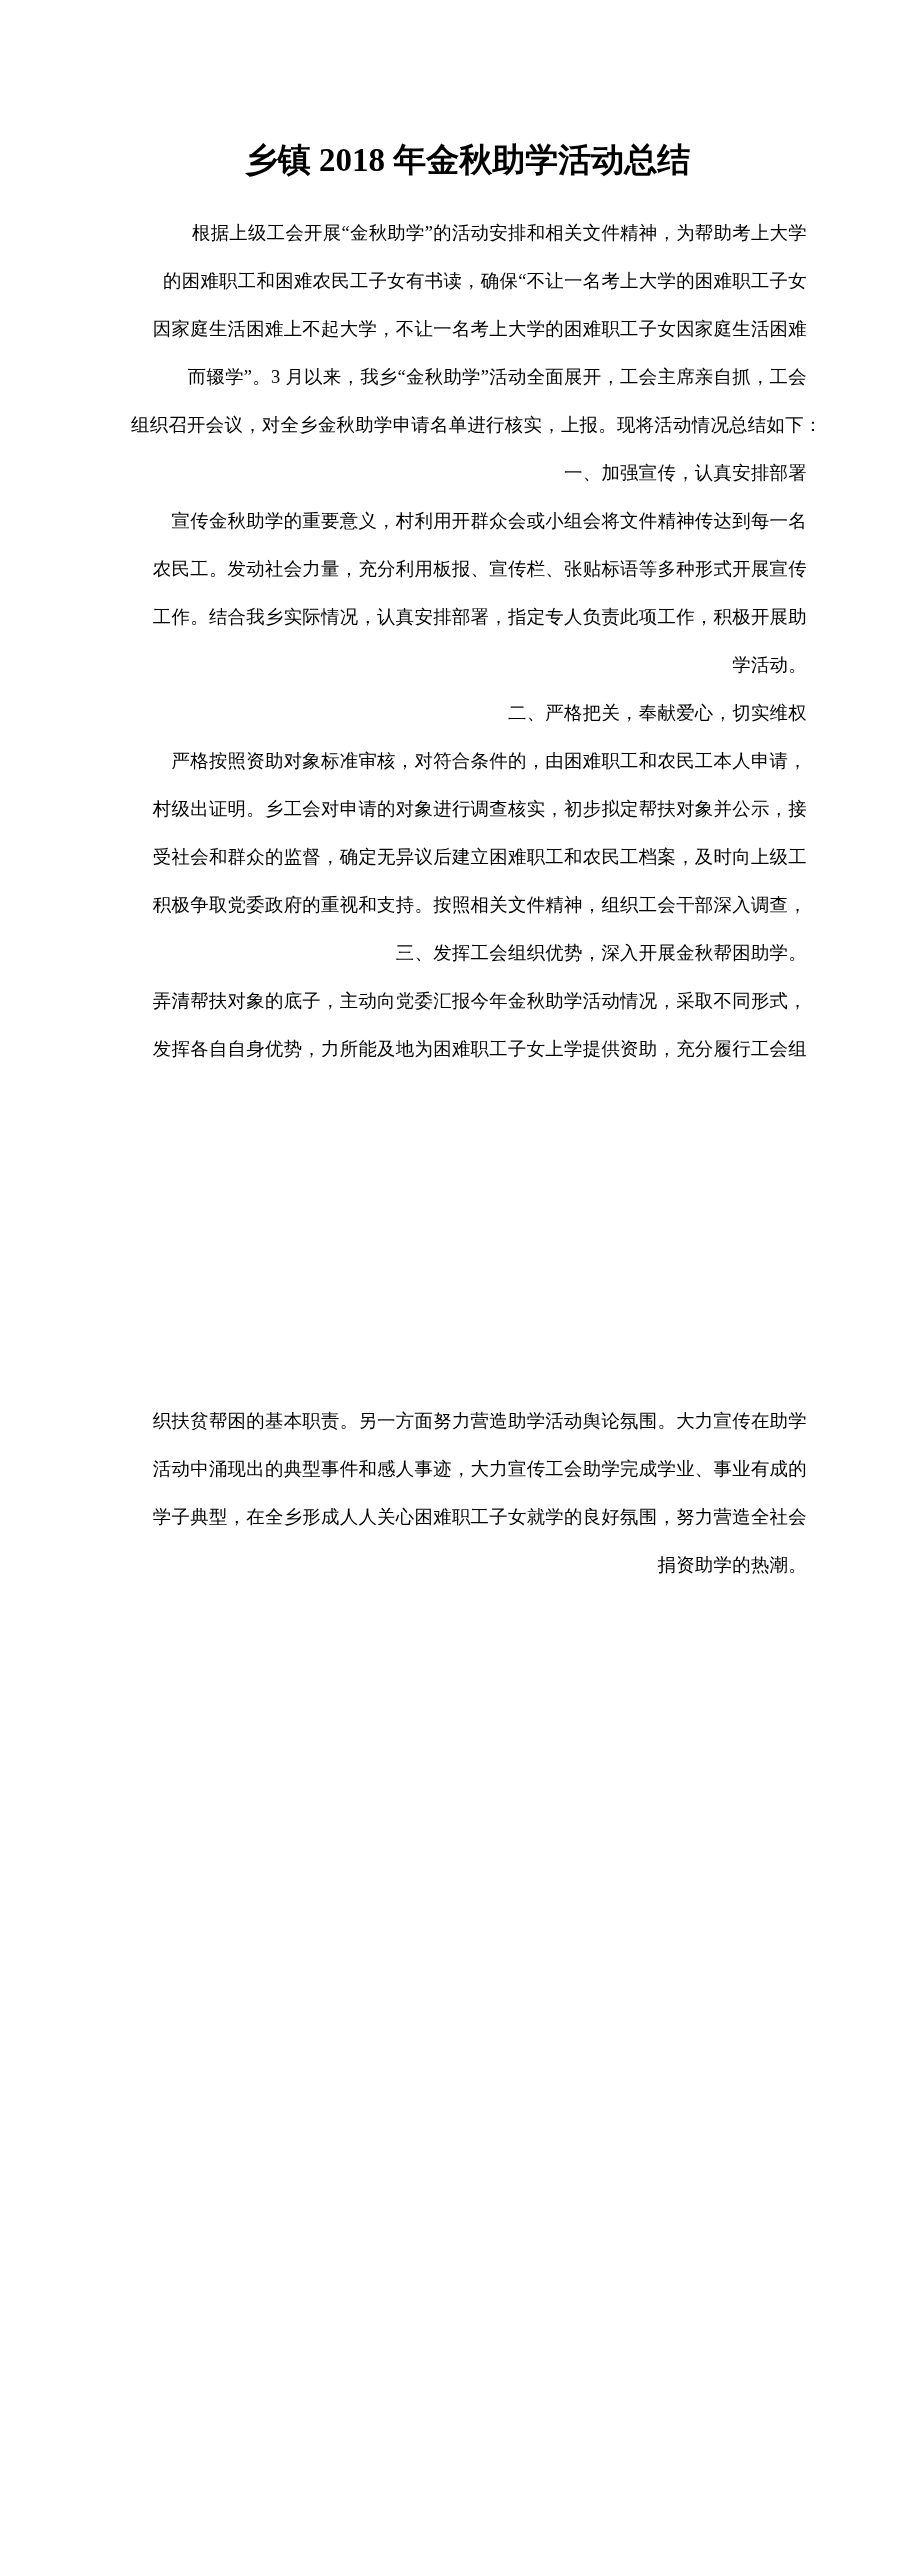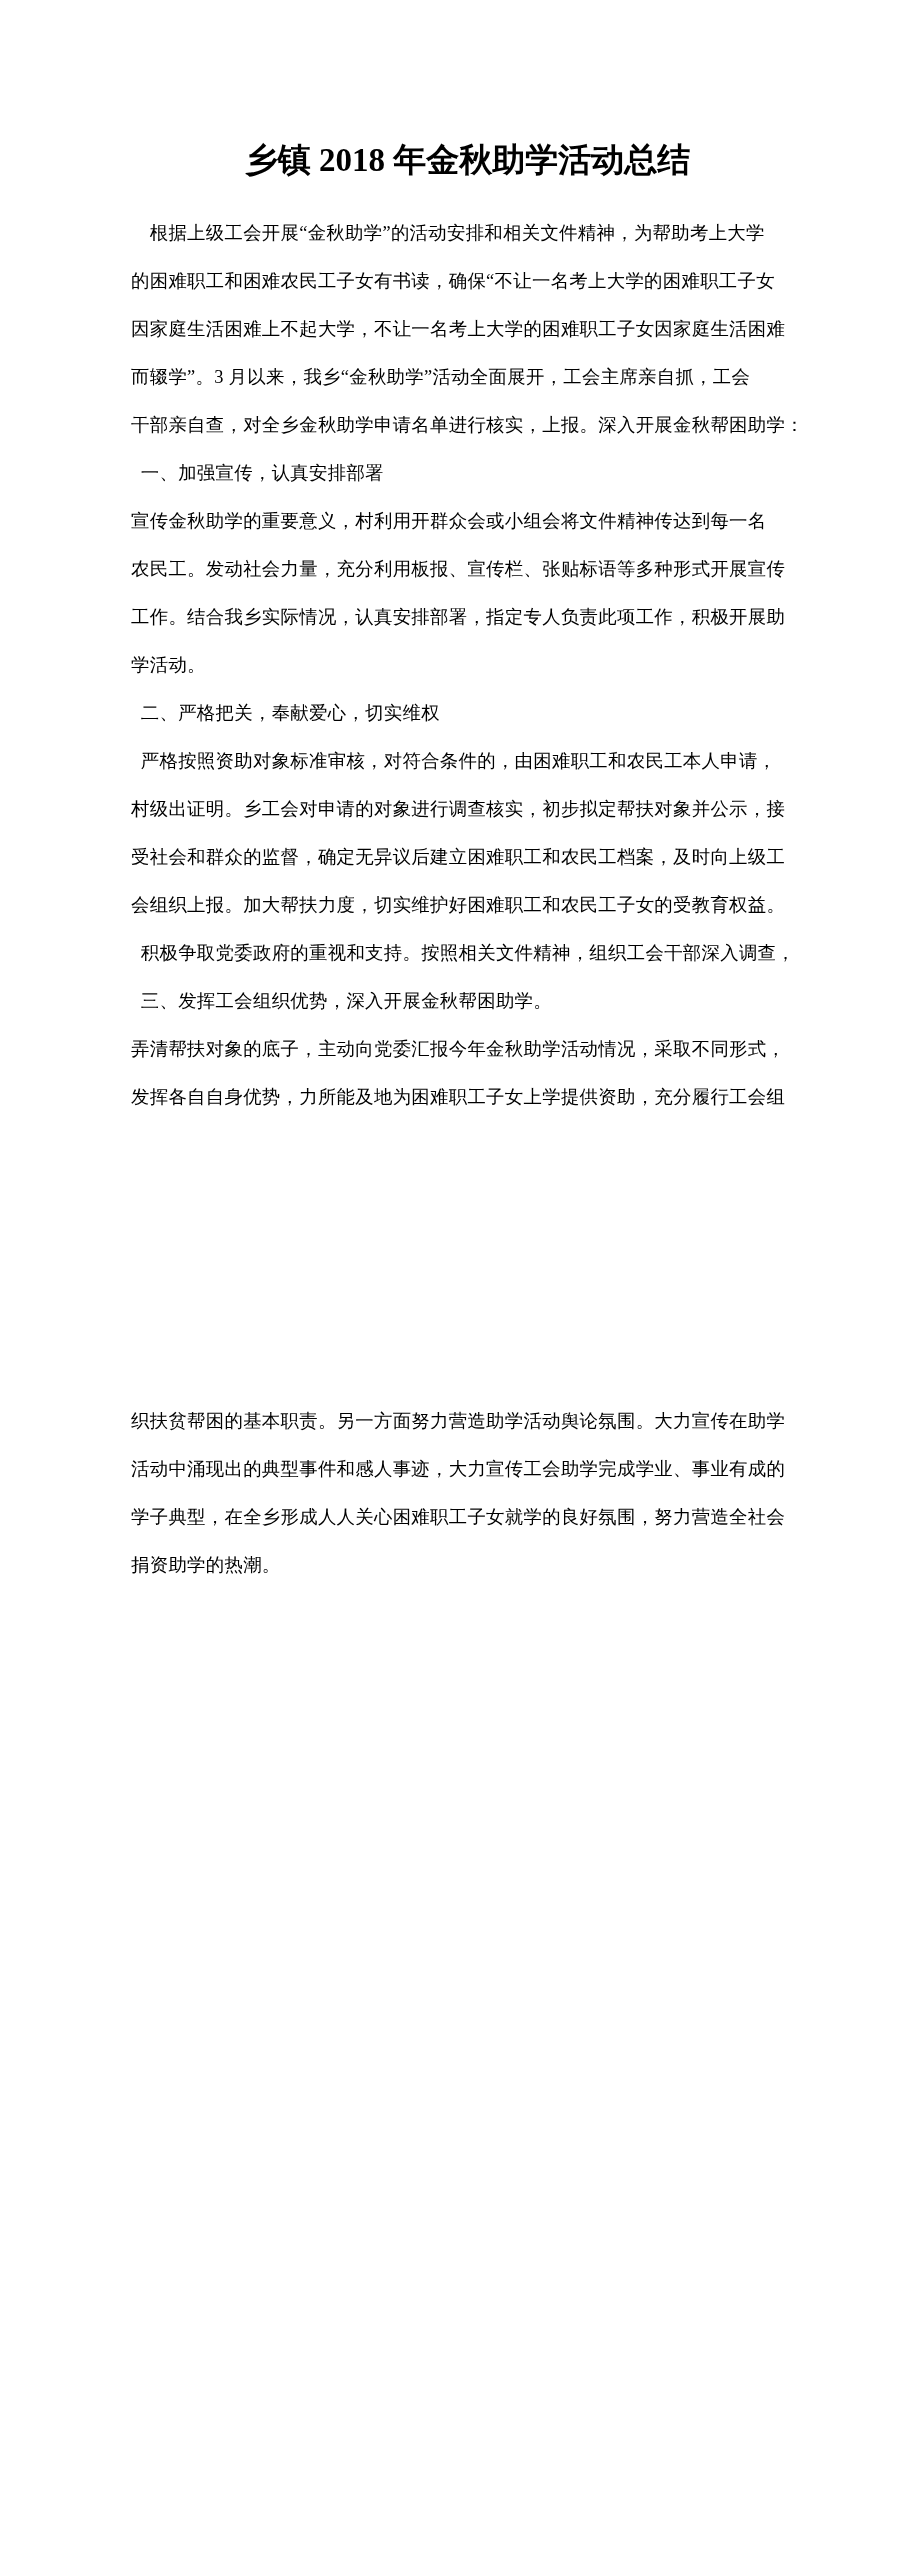--- a/index.html
+++ b/index.html
@@ -24,20 +24,21 @@
     text-align: center;
     font-size: 33px;
     font-weight: 700;
     line-height: 44px;
     white-space: pre;
   }
   .text-block {
     position: absolute;
     left: 131px;
     width: 676px;
+    text-align: right;
   }
   .text-block.p1 { top: 209px; }
   .text-block.p2 { top: 1397px; }
   .line {
     height: 48px;
     line-height: 48px;
     font-size: 18.4px;
     letter-spacing: 0.3px;
     white-space: pre;
   }
@@ -47,31 +48,30 @@
 
 <div class="sheet">
 
   <div class="doc-title">乡镇 2018 年金秋助学活动总结</div>
 
   <div class="text-block p1">
     <div class="line">　根据上级工会开展“金秋助学”的活动安排和相关文件精神，为帮助考上大学</div>
     <div class="line">的困难职工和困难农民工子女有书读，确保“不让一名考上大学的困难职工子女</div>
     <div class="line">因家庭生活困难上不起大学，不让一名考上大学的困难职工子女因家庭生活困难</div>
     <div class="line">而辍学”。3 月以来，我乡“金秋助学”活动全面展开，工会主席亲自抓，工会</div>
-    <div class="line">干部亲自查，对全乡金秋助学申请名单进行核实，上报。深入开展金秋帮困助学：</div>
+    <div class="line">组织召开会议，对全乡金秋助学申请名单进行核实，上报。现将活动情况总结如下：</div>
     <div class="line">  一、加强宣传，认真安排部署</div>
     <div class="line">宣传金秋助学的重要意义，村利用开群众会或小组会将文件精神传达到每一名</div>
     <div class="line">农民工。发动社会力量，充分利用板报、宣传栏、张贴标语等多种形式开展宣传</div>
     <div class="line">工作。结合我乡实际情况，认真安排部署，指定专人负责此项工作，积极开展助</div>
     <div class="line">学活动。</div>
     <div class="line">  二、严格把关，奉献爱心，切实维权</div>
     <div class="line">  严格按照资助对象标准审核，对符合条件的，由困难职工和农民工本人申请，</div>
     <div class="line">村级出证明。乡工会对申请的对象进行调查核实，初步拟定帮扶对象并公示，接</div>
     <div class="line">受社会和群众的监督，确定无异议后建立困难职工和农民工档案，及时向上级工</div>
-    <div class="line">会组织上报。加大帮扶力度，切实维护好困难职工和农民工子女的受教育权益。</div>
     <div class="line">  积极争取党委政府的重视和支持。按照相关文件精神，组织工会干部深入调查，</div>
     <div class="line">  三、发挥工会组织优势，深入开展金秋帮困助学。</div>
     <div class="line">弄清帮扶对象的底子，主动向党委汇报今年金秋助学活动情况，采取不同形式，</div>
     <div class="line">发挥各自自身优势，力所能及地为困难职工子女上学提供资助，充分履行工会组</div>
   </div>
 
   <div class="text-block p2">
     <div class="line">织扶贫帮困的基本职责。另一方面努力营造助学活动舆论氛围。大力宣传在助学</div>
     <div class="line">活动中涌现出的典型事件和感人事迹，大力宣传工会助学完成学业、事业有成的</div>
     <div class="line">学子典型，在全乡形成人人关心困难职工子女就学的良好氛围，努力营造全社会</div>

